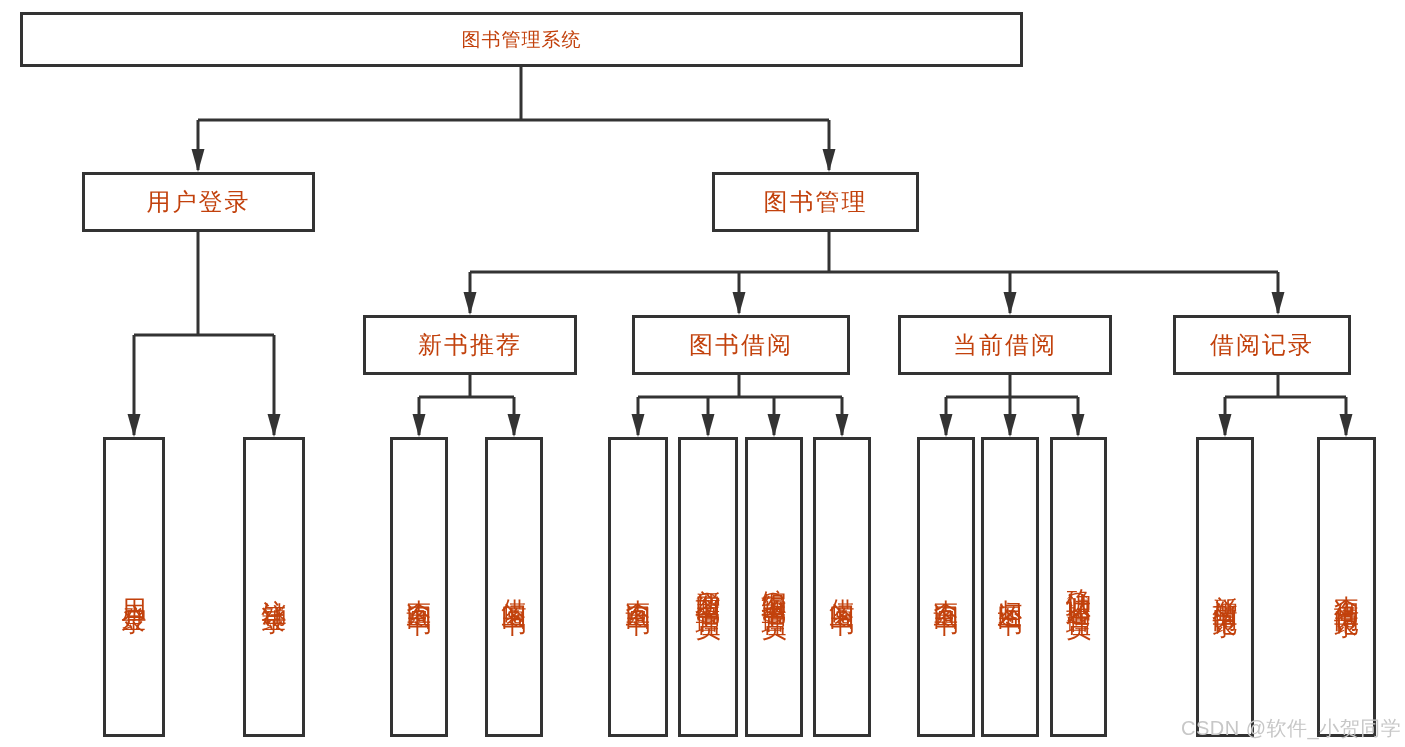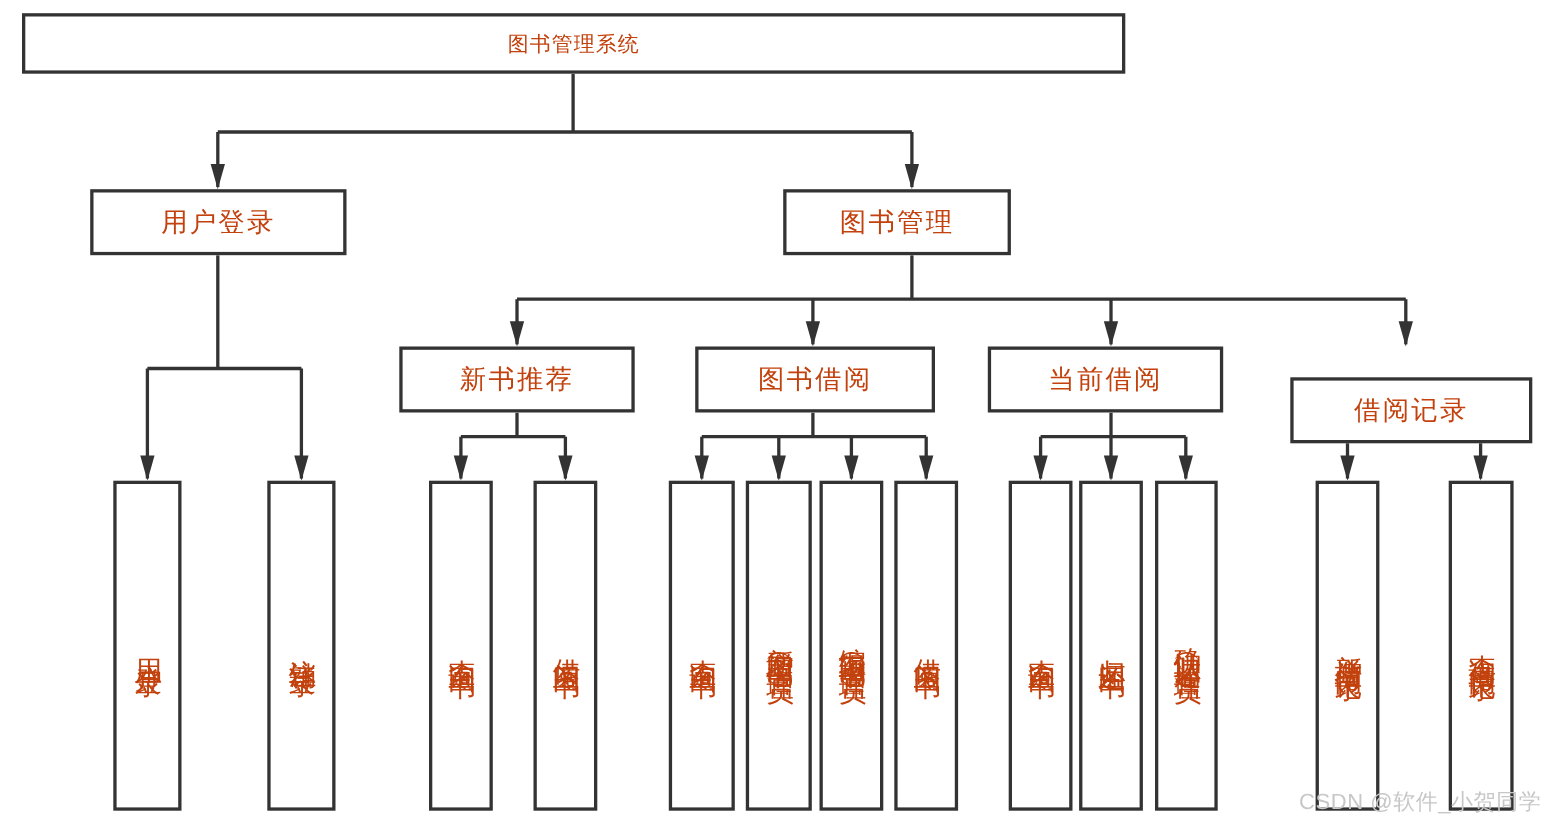--- a/index.html
+++ b/index.html
@@ -121,21 +121,21 @@
   </svg>
 
   <div class="node root">图书管理系统</div>
 
   <div class="node lvl2" style="left:82px; width:233px;">用户登录</div>
   <div class="node lvl2" style="left:712px; width:207px;">图书管理</div>
 
   <div class="node lvl3" style="left:363px; width:214px;">新书推荐</div>
   <div class="node lvl3" style="left:632px; width:218px;">图书借阅</div>
   <div class="node lvl3" style="left:878px; width:214px;margin-left:20px;">当前借阅</div>
-  <div class="node lvl3" style="left:1173px; width:220px;margin-top:28px;">借阅记录</div>
+  <div class="node lvl3" style="left:1173px; width:178px;">借阅记录</div>
 
   <div class="node leaf" style="left:103px; width:62px;">用户登录</div>
   <div class="node leaf" style="left:243px; width:62px;">注销登录</div>
 
   <div class="node leaf" style="left:390px; width:58px;">查询图书</div>
   <div class="node leaf" style="left:485px; width:58px;">借阅图书</div>
 
   <div class="node leaf" style="left:608px; width:60px;">查询图书</div>
   <div class="node leaf" style="left:678px; width:60px;">新增图书（管理员）</div>
   <div class="node leaf" style="left:745px; width:58px;">编辑图书（管理员）</div>

